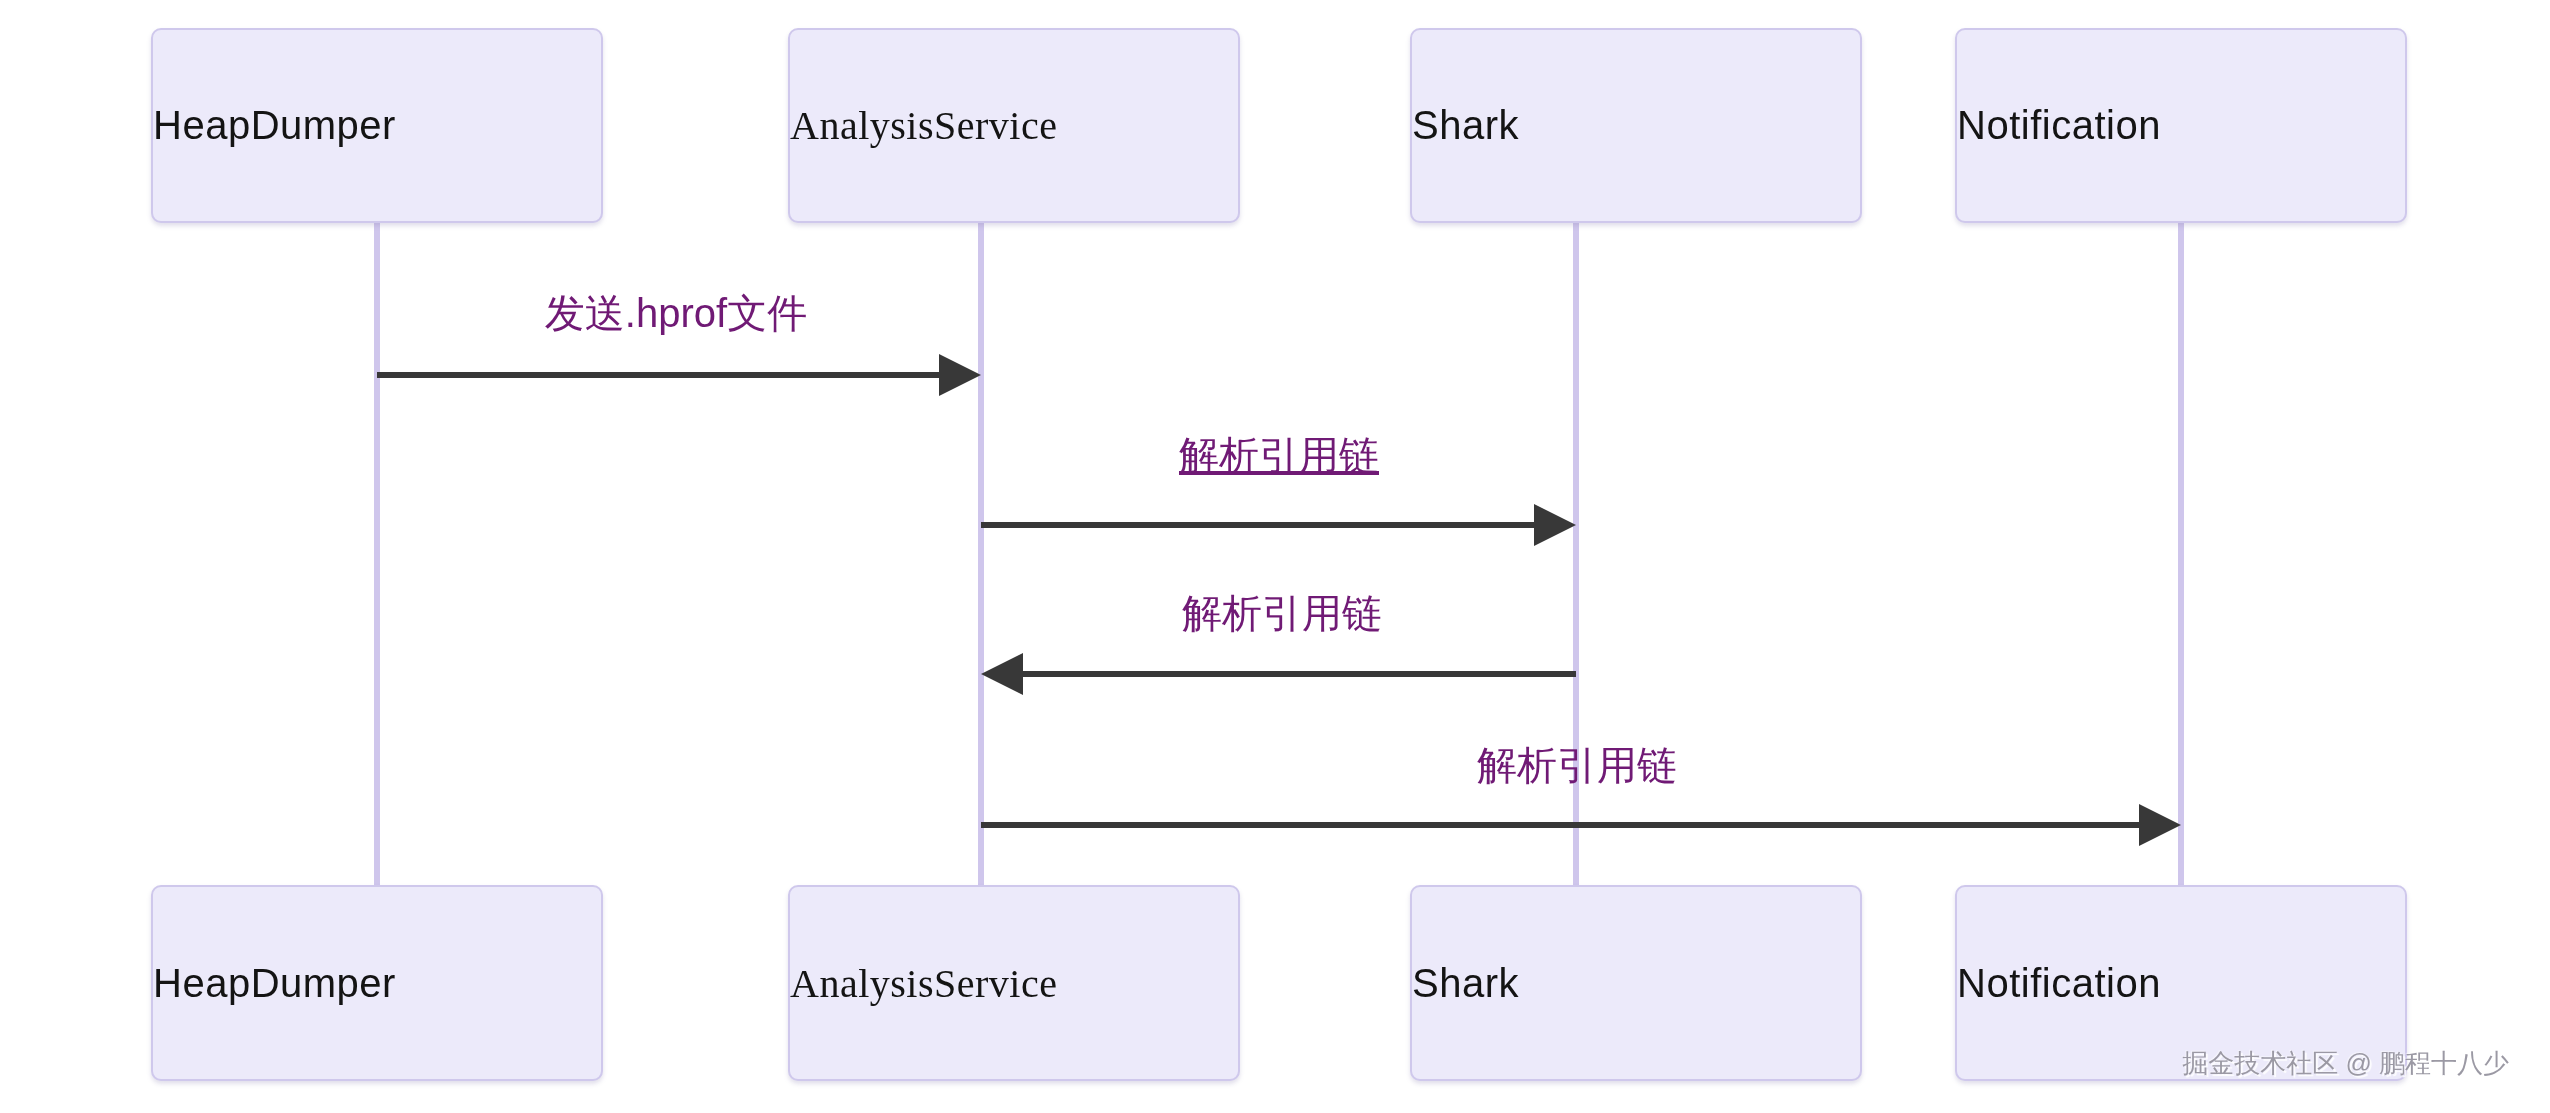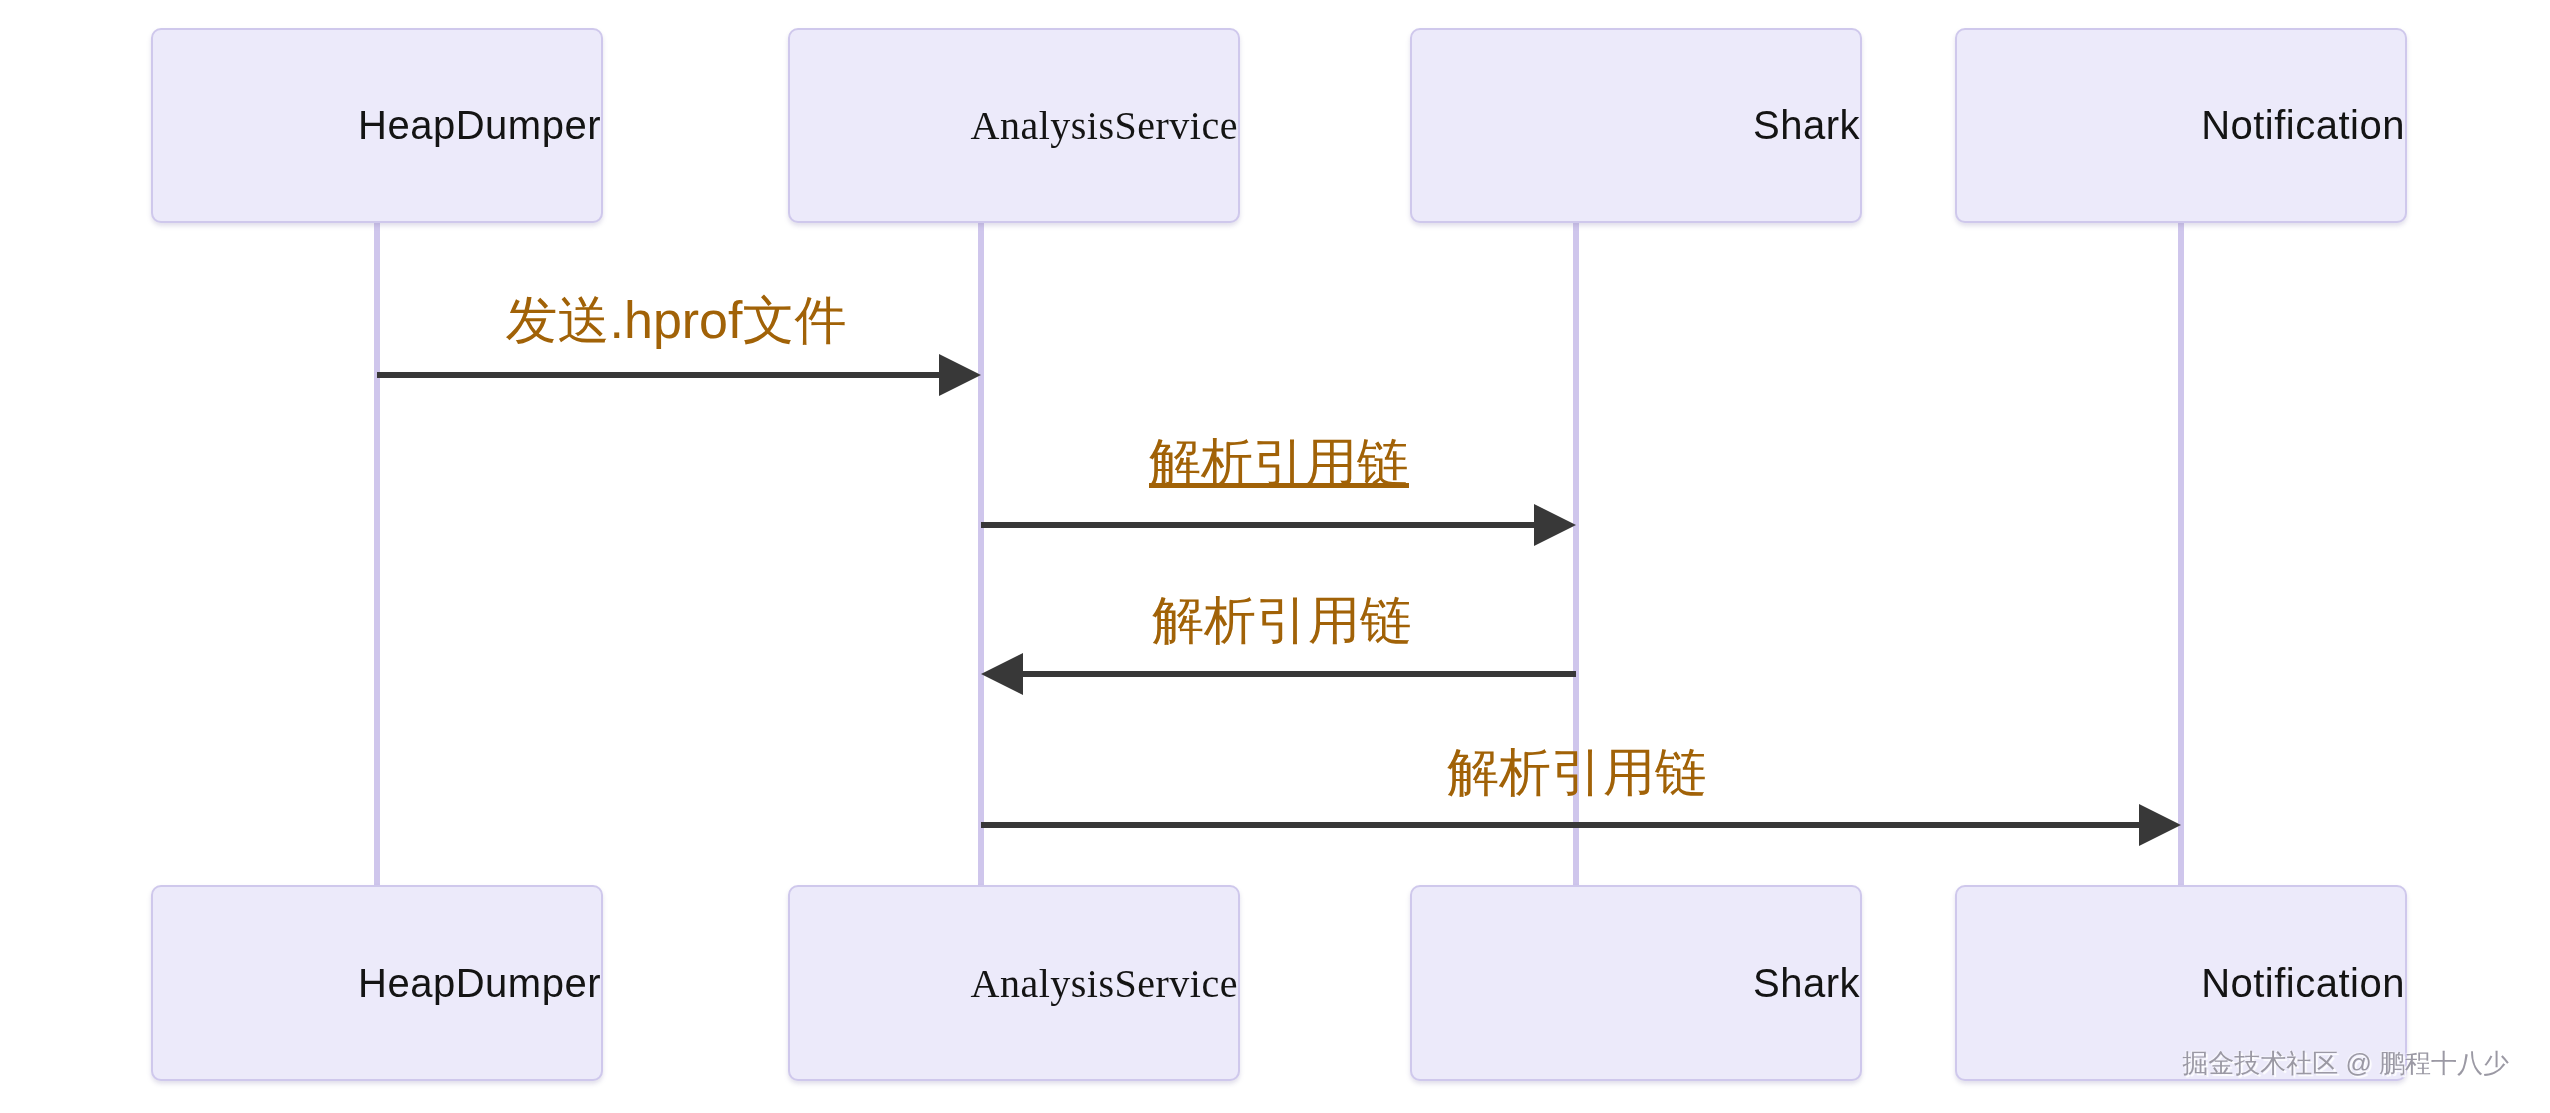--- a/index.html
+++ b/index.html
@@ -19,21 +19,21 @@
   .actor {
     position: absolute;
     width: 452px;
     height: 195px;
     background: #eceafa;
     border: 2px solid #cfc8ec;
     border-radius: 10px;
     box-shadow: 0 3px 4px rgba(140,130,180,0.25);
     display: flex;
     align-items: center;
-    justify-content: flex-end;
+    justify-content: flex-start;
     font-size: 40px;
     color: #141414;
     letter-spacing: 0.5px;
     box-sizing: border-box;
     z-index: 3;
   }
   .actor.row-top    { top: 28px; }
   .actor.row-bottom { top: 885px; height: 196px; }
   .col-1 { left: 151px;  }
   .col-2 { left: 788px; font-family: Liberation Serif, serif;  }
@@ -72,22 +72,22 @@
     border-width: 21px 0 21px 42px;
     border-color: transparent transparent transparent #383838;
   }
   .msg-head.left {
     border-width: 21px 42px 21px 0;
     border-color: transparent #383838 transparent transparent;
   }
   .msg-label {
     position: absolute;
     transform: translateX(-50%);
-    font-size: 52px;
-    color: #a16207;
+    font-size: 40px;
+    color: #701a75;
     white-space: nowrap;
     z-index: 2;
   }
 
   
   .watermark {
     position: absolute;
     right: 41px;
     top: 1046px;
     font-size: 26px;

